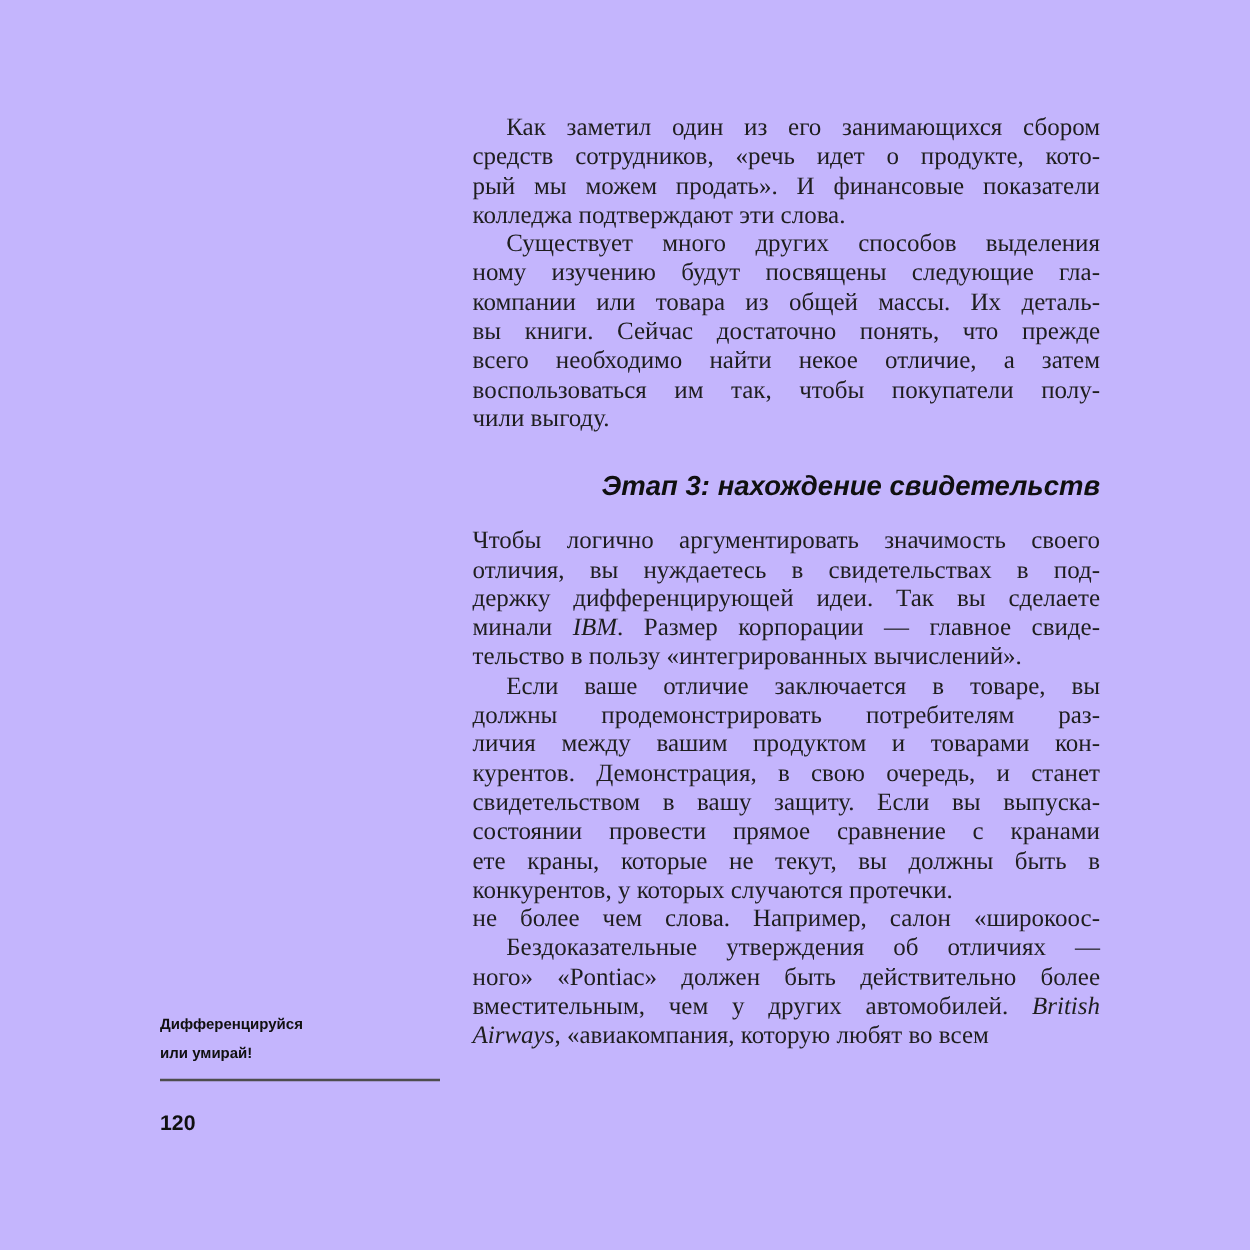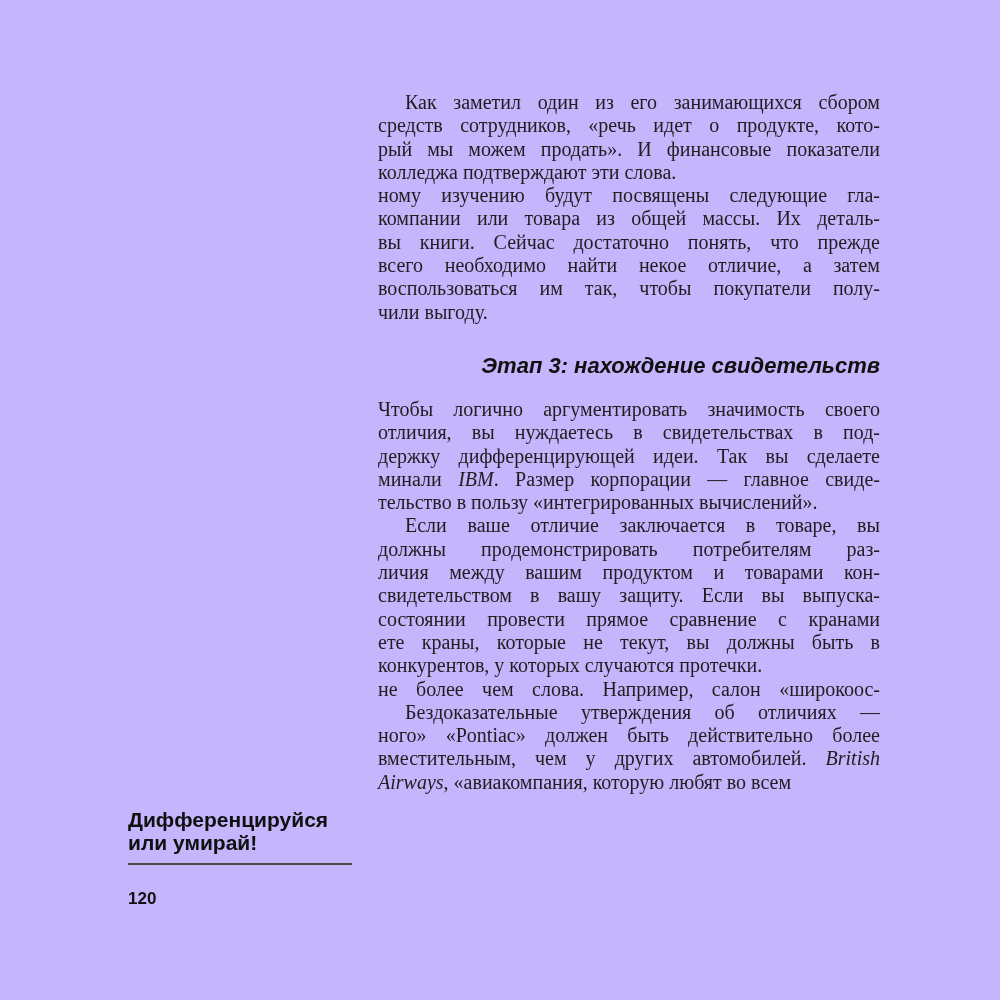--- a/index.html
+++ b/index.html
@@ -57,21 +57,21 @@
   .sidebar {
     position: absolute;
     left: 128px;
     top: 808px;
     width: 224px;
     color: #101010;
     font-family: "Liberation Sans", sans-serif;
     font-weight: bold;
   }
   .book-title {
-    font-size: 21px;
+    font-size: 12px;
     line-height: 23px;
   }
   .footer-rule {
     margin-top: 9px;
     border: none;
     border-top: 2px solid #4d4d4d;
     width: 224px;
   }
   .page-number {
     margin-top: 24px;
@@ -85,39 +85,41 @@
 <div class="page">
 
   <div class="main-column" id="main-column">
       <div class="para">
         <div class="line indent">Как заметил один из его занимающихся сбором</div>
         <div class="line">средств сотрудников, «речь идет о продукте, кото-</div>
         <div class="line">рый мы можем продать». И финансовые показатели</div>
         <div class="line last">колледжа подтверждают эти слова.</div>
       </div>
       <div class="para">
+        <div class="line indent">Существует много других способов выделения</div>
         <div class="line">ному изучению будут посвящены следующие гла-</div>
         <div class="line">компании или товара из общей массы. Их деталь-</div>
         <div class="line">вы книги. Сейчас достаточно понять, что прежде</div>
         <div class="line">всего необходимо найти некое отличие, а затем</div>
         <div class="line">воспользоваться им так, чтобы покупатели полу-</div>
         <div class="line last">чили выгоду.</div>
       </div>
       <h2 class="heading">Этап 3: нахождение свидетельств</h2>
       <div class="para">
         <div class="line">Чтобы логично аргументировать значимость своего</div>
         <div class="line">отличия, вы нуждаетесь в свидетельствах в под-</div>
         <div class="line">держку дифференцирующей идеи. Так вы сделаете</div>
         <div class="line">минали <i>IBM</i>. Размер корпорации — главное свиде-</div>
         <div class="line last">тельство в пользу «интегрированных вычислений».</div>
       </div>
       <div class="para">
         <div class="line indent">Если ваше отличие заключается в товаре, вы</div>
         <div class="line">должны продемонстрировать потребителям раз-</div>
         <div class="line">личия между вашим продуктом и товарами кон-</div>
+        <div class="line">курентов. Демонстрация, в свою очередь, и станет</div>
         <div class="line">свидетельством в вашу защиту. Если вы выпуска-</div>
         <div class="line">состоянии провести прямое сравнение с кранами</div>
         <div class="line">ете краны, которые не текут, вы должны быть в</div>
         <div class="line last">конкурентов, у которых случаются протечки.</div>
       </div>
       <div class="para">
         <div class="line">не более чем слова. Например, салон «широкоос-</div>
         <div class="line indent">Бездоказательные утверждения об отличиях —</div>
         <div class="line">ного» «Pontiac» должен быть действительно более</div>
         <div class="line">вместительным, чем у других автомобилей. <i>British</i></div>

